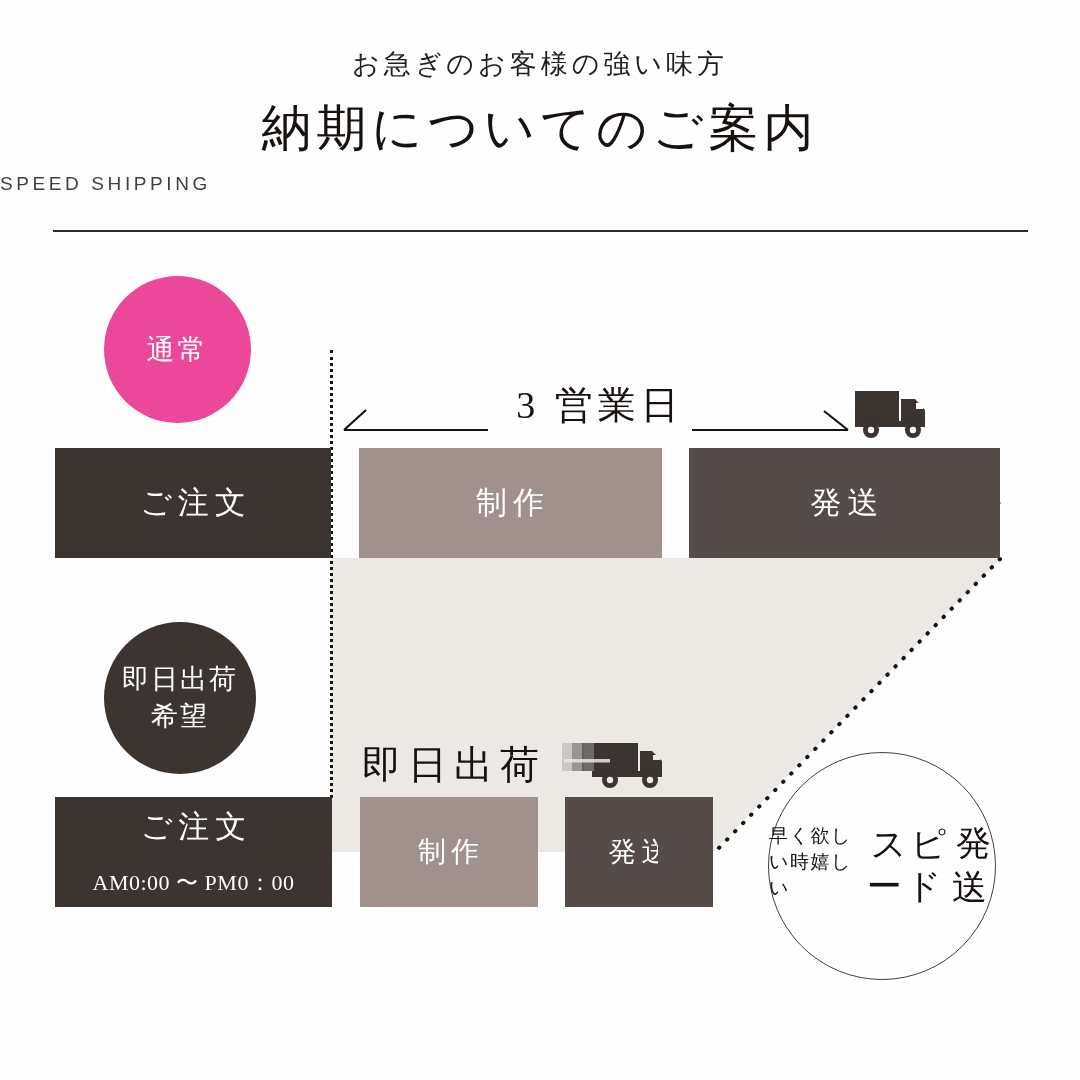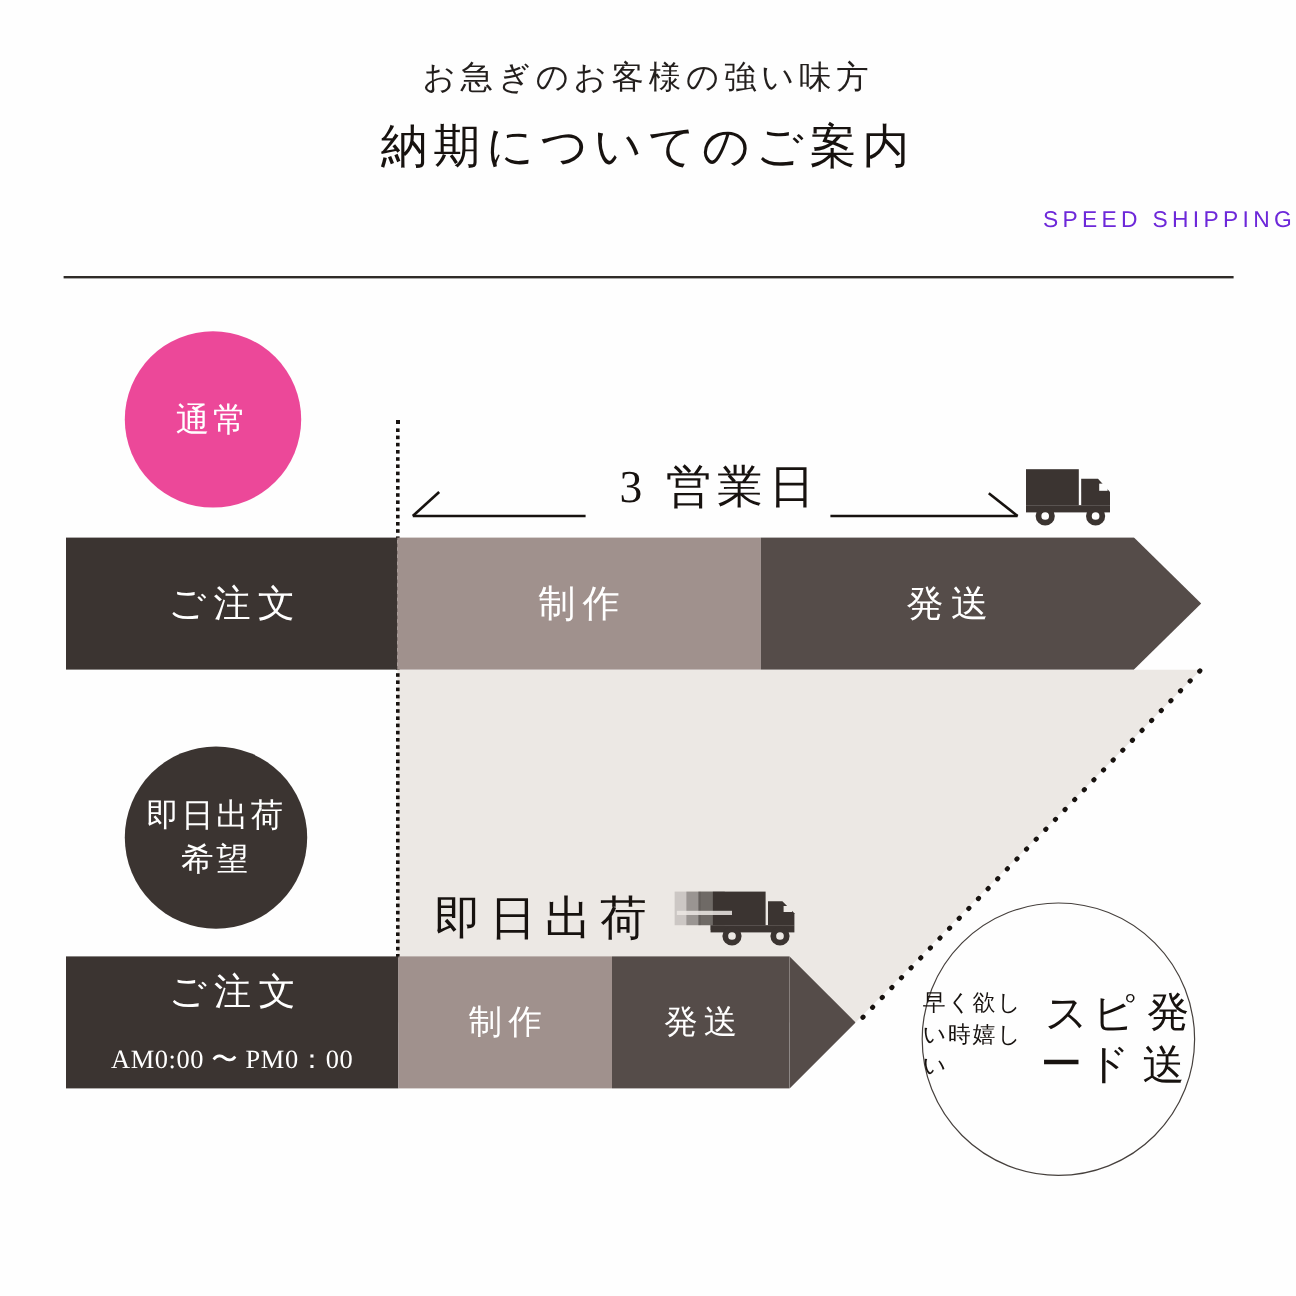--- a/index.html
+++ b/index.html
@@ -26,33 +26,33 @@
     font-size: 27px;
     letter-spacing: 4px;
     color: #231f1d;
     font-family: "Liberation Serif", "DejaVu Serif", serif;
   }
   .hdr-main {
     position: absolute;
     left: 0; top: 95px;
     width: 1080px;
     text-align: center;
-    font-size: 39px;
+    font-size: 50px;
     letter-spacing: 5px;
     color: #17120f;
     font-family: "Liberation Serif", "DejaVu Serif", serif;
   }
   .hdr-eng {
     position: absolute;
     left: 0; top: 173px;
     width: 1080px;
-    text-align: right;
+    text-align: left;
     font-size: 19px;
     letter-spacing: 3.6px;
-    color: #6d28d9;
+    color: #404040;
     font-family: "Liberation Sans", sans-serif;
     font-weight: 500;
   }
   .hdr-rule {
     position: absolute;
     left: 53px; top: 230px;
     width: 975px; height: 2px;
     background: #2f2b28;
   }
 
@@ -115,20 +115,21 @@
     font-size: 38px;
     letter-spacing: 5px;
     color: #17120f;
     font-family: "Liberation Serif", "DejaVu Serif", serif;
   }
 
   
   .bar {
     position: absolute;
     display: flex;
+    justify-content: space-between;
   }
   .bar-seg {
     display: flex;
     flex-direction: column;
     align-items: center;
     justify-content: center;
     color: #ffffff;
     height: 100%;
     box-sizing: border-box;
   }

